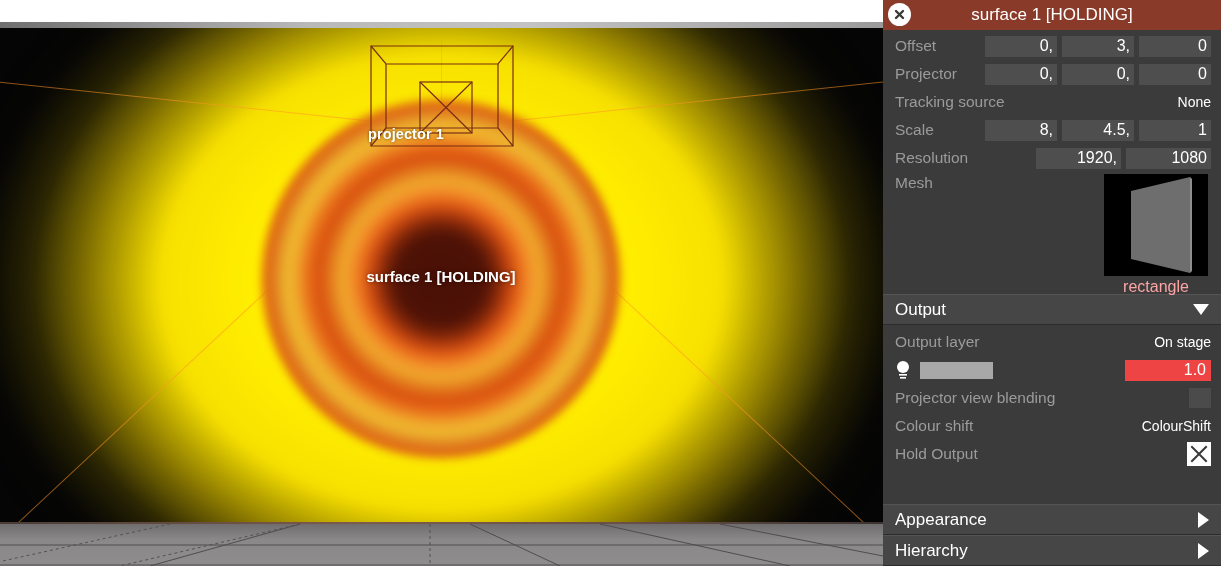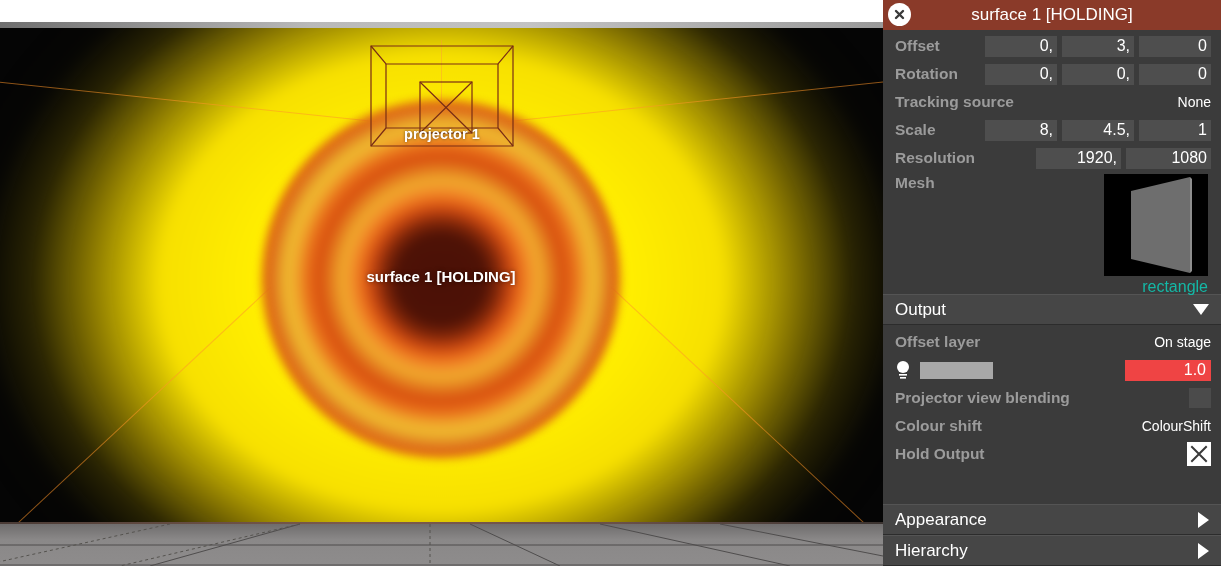--- a/index.html
+++ b/index.html
@@ -78,21 +78,21 @@
              background: rgba(255,150,60,0.40); transform: none; }
 
   
   #projector {
     position: absolute; left: 368px; top: 14px;
     width: 148px; height: 119px;
   }
   #projector svg { display: block; }
   .proj-label {
     position: absolute; left: 368px; top: 98px;
-    width: 148px; text-align: center;
+    width: 148px; 
     color: #ffffff; font-size: 14.5px; font-weight: 700;
     text-shadow: 0 0 3px rgba(0,0,0,.55);
     letter-spacing: .1px;
   }
   .surface-label {
     position: absolute; left: 260px; top: 240px;
     width: 362px; text-align: center;
     color: #ffffff; font-size: 15px; font-weight: 700;
     text-shadow: 0 0 4px rgba(0,0,0,.5);
   }
@@ -133,21 +133,21 @@
     cursor: pointer;
   }
   .closebtn svg { display:block; }
 
   .prop-body { padding: 2px 0 0 0; }
   .row {
     display: flex; align-items: center;
     height: 28px; padding: 0 10px 0 12px;
   }
   .lbl {
-    color: #9b9b9b; font-size: 15.5px; flex: 0 0 auto; font-weight: bold;
+    color: #9b9b9b; font-size: 15.5px; flex: 0 0 auto;
   }
   .spacer { flex: 1 1 auto; }
   .fields { display: flex; gap: 5px; align-items: center; }
   .field {
     background: #4e4e4e;
     height: 21px; min-width: 72px;
     display: flex; align-items: center; justify-content: flex-end;
     padding: 0 4px 0 6px;
     color: #ffffff; font-size: 16px;
     cursor: text;
@@ -161,22 +161,22 @@
   .mesh-block { position: relative; height: 122px; padding: 0 10px 0 12px; }
   .mesh-block .lbl { position: absolute; left: 12px; top: 2px; }
   .mesh-thumb {
     position: absolute; right: 13px; top: 2px;
     width: 104px; height: 102px;
     background: #000000;
   }
   .mesh-thumb svg { display: block; }
   .mesh-name {
     position: absolute; right: 13px; top: 106px;
-    width: 104px; text-align: right;
-    color: #14b8a6; font-size: 16px;
+    width: 104px; text-align: center;
+    color: #fca5a5; font-size: 16px;
   }
 
   
   .section {
     height: 31px;
     background: #464646;
     border-top: 1px solid #545454;
     border-bottom: 1px solid #2c2c2c;
     display: flex; align-items: center;
     padding: 0 12px;
@@ -283,21 +283,21 @@
         <span class="lbl">Offset</span>
         <span class="spacer"></span>
         <span class="fields">
           <span class="field">0,</span>
           <span class="field">3,</span>
           <span class="field">0</span>
         </span>
       </div>
 
       <div class="row">
-        <span class="lbl">Rotation</span>
+        <span class="lbl">Projector</span>
         <span class="spacer"></span>
         <span class="fields">
           <span class="field">0,</span>
           <span class="field">0,</span>
           <span class="field">0</span>
         </span>
       </div>
 
       <div class="row">
         <span class="lbl">Tracking source</span>
@@ -341,21 +341,21 @@
       <span class="sname">Output</span>
       <span class="tri">
         <svg width="16" height="11" viewBox="0 0 16 11">
             <polygon points="0,0 16,0 8,11" fill="#ffffff"></polygon>
           </svg>
       </span>
     </div>
 
     <div class="out-body">
       <div class="row">
-        <span class="lbl">Offset layer</span>
+        <span class="lbl">Output layer</span>
         <span class="spacer"></span>
         <span class="val-plain">On stage</span>
       </div>
 
       <div class="row">
         <span class="bulb">
           <svg width="16" height="20" viewBox="0 0 16 20">
             <circle cx="8" cy="7" r="6" fill="#ffffff"></circle>
             <rect x="4" y="14" width="8" height="1.6" fill="#ffffff"></rect>
             <rect x="5" y="17" width="6" height="1.6" fill="#ffffff"></rect>

